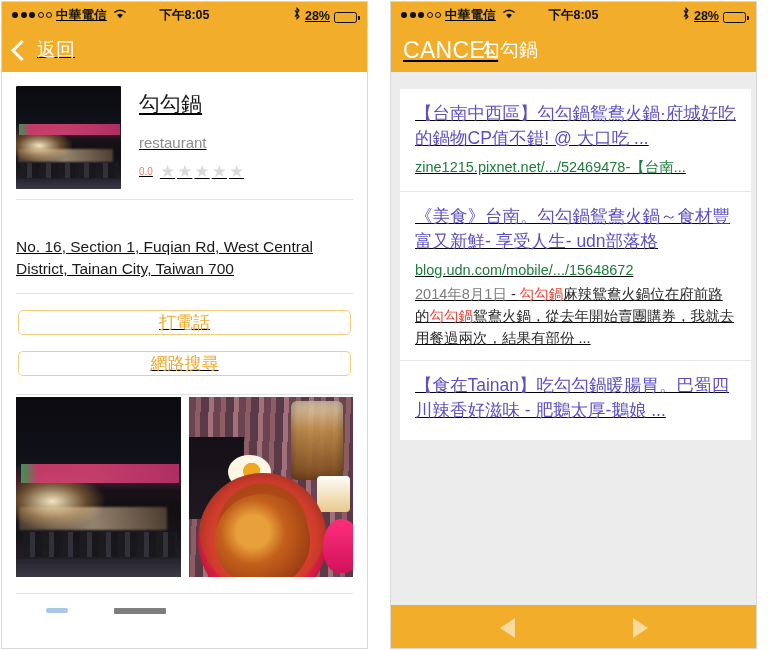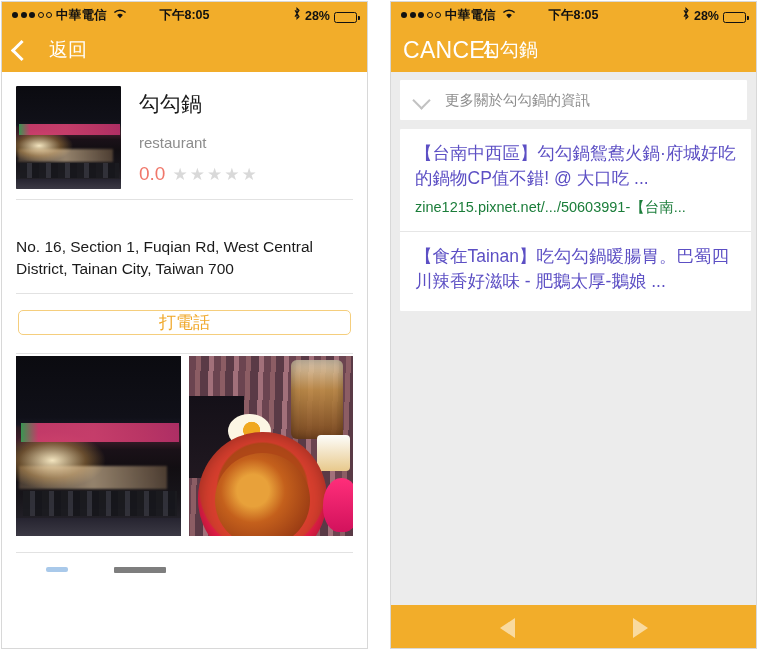--- a/index.html
+++ b/index.html
@@ -19,20 +19,21 @@
     display: flex;
   }
 
   
   .panel {
     position: relative;
     background: #5eead4;
     border: 1px solid #d8d8d8;
     box-sizing: border-box;
     overflow: hidden;
+    text-decoration: underline;
   }
   .panel-left {
     width: 367px;
     height: 648px;
     margin: 1px 0 0 1px;
   }
   .gap { width: 22px; height: 650px; background:#ffffff; }
   .panel-right {
     width: 367px;
     height: 648px;
@@ -78,21 +79,21 @@
   
   .navbar {
     height: 44px;
     background: #F2AD2A;
     display:flex; align-items:center;
     padding: 0 12px;
     box-sizing:border-box;
     position:relative;
   }
   .back-btn {
-    display:flex; align-items:center; gap:18px;
+    display:flex; align-items:center; gap:6px;
     color:#ffffff; font-size:19px; cursor:pointer;justify-content:center;
   }
   .chev-left {
     width:12px; height:12px;
     border-left:3px solid #ffffff;
     border-bottom:3px solid #ffffff;
     transform: rotate(45deg);
     margin-right:2px;
   }
   .cancel-btn {
@@ -109,21 +110,21 @@
   .biz-row { display:flex; padding:14px 14px 10px 14px; }
   .biz-thumb {
     width:105px; height:103px; flex:0 0 105px;
     border-radius:2px; overflow:hidden; position:relative;
     background:#0a0a0a;
   }
   .biz-info { padding-left:18px; padding-top:4px; }
   .biz-name { font-size:21px; color:#1a1a1a; margin:0 0 16px 0; }
   .biz-cat { font-size:15px; color:#8c8c8c; margin:0 0 12px 0; }
   .rating-row { display:flex; align-items:center; gap:7px; }
-  .rating-num { font-size:19px; color:#F0776A; }
+  .rating-num { font-size:10px; color:#F0776A; }
   .stars { display:flex; gap:2px; }
   .star { font-size:17px; color:#d9d9d9; line-height:1; }
 
   .addr {
     font-size:15.5px; color:#1a1a1a; line-height:1.45;
     padding: 4px 14px 12px 14px;
     margin-top: 32px;
   }
   .hr { height:1px; background:#e2e2e2; margin:0 14px; }
 
@@ -350,20 +351,23 @@
       <div class="hr"></div>
 
       <div class="addr">No. 16, Section 1, Fuqian Rd, West Central District, Tainan City, Taiwan 700</div>
 
       <div class="hr"></div>
 
       <div class="action-row">
         <div class="action-btn">
           <span>打電話</span>
         </div>
+        <div class="action-btn">
+          <span>網路搜尋</span>
+        </div>
       </div>
 
       <div class="hr"></div>
 
       <div class="photo-row">
         <div class="photo">
           <div class="ph-store">
               <div class="sign"></div>
               <div class="sign2"></div>
               <div class="bikes"></div>
@@ -427,32 +431,33 @@
       </div>
     </div>
 
     <div class="navbar">
       <span class="cancel-btn">CANCEL</span>
       <span class="nav-title nav-title-right">勾勾鍋</span>
     </div>
 
     <div class="right-body">
 
-      <div class="more-card">
-        <span class="chev-down"></span>
-        <span class="more-text">更多關於勾勾鍋的資訊</span>
-      </div>
 
       <div class="results">
 
         <div class="result">
           <div class="r-title">【台南中西區】勾勾鍋鴛鴦火鍋·府城好吃的鍋物CP值不錯! @ 大口吃 ...</div>
-          <div class="r-url">zine1215.pixnet.net/.../50603991-【台南...</div>
-        </div>
-
+          <div class="r-url">zine1215.pixnet.net/.../52469478-【台南...</div>
+        </div>
+
+        <div class="result">
+          <div class="r-title">《美食》台南。勾勾鍋鴛鴦火鍋～食材豐富又新鮮- 享受人生- udn部落格</div>
+          <div class="r-url">blog.udn.com/mobile/.../15648672</div>
+          <div class="r-snip"><span class="r-date">2014年8月1日</span><span> - </span><span class="hl">勾勾鍋</span><span>麻辣鴛鴦火鍋位在府前路的</span><span class="hl">勾勾鍋</span><span>鴛鴦火鍋，從去年開始賣團購券，我就去用餐過兩次，結果有部份 ...</span></div>
+        </div>
 
         <div class="result">
           <div class="r-title">【食在Tainan】吃勾勾鍋暖腸胃。巴蜀四川辣香好滋味 - 肥鵝太厚-鵝娘 ...</div>
         </div>
 
       </div>
     </div>
 
     <div class="bottombar">
       <span class="tri tri-left"></span>

